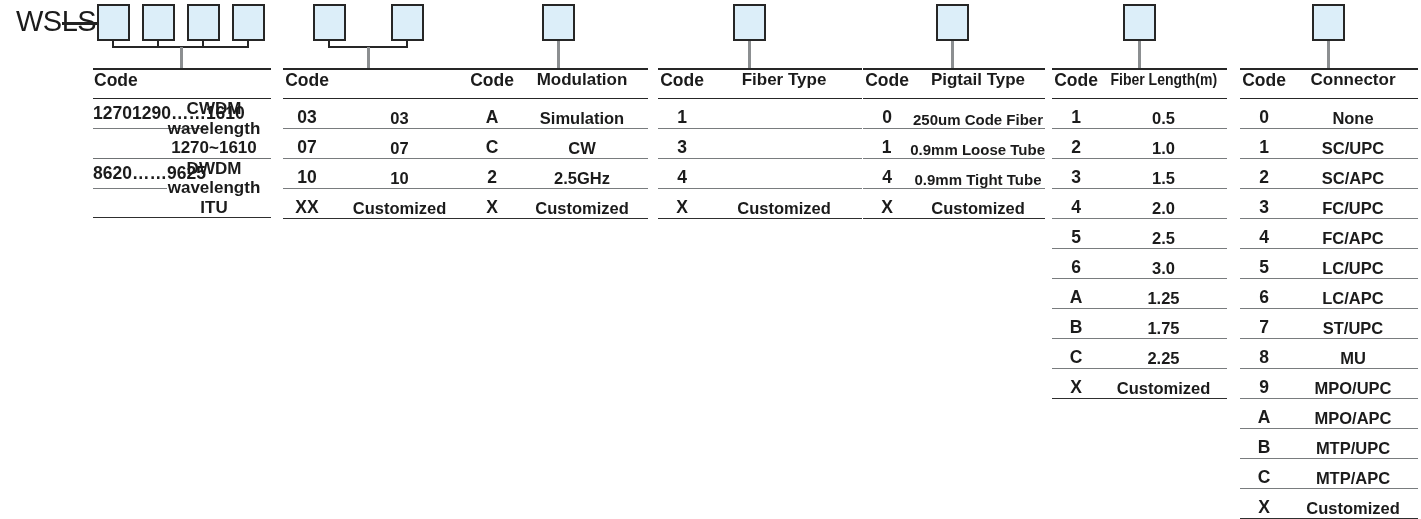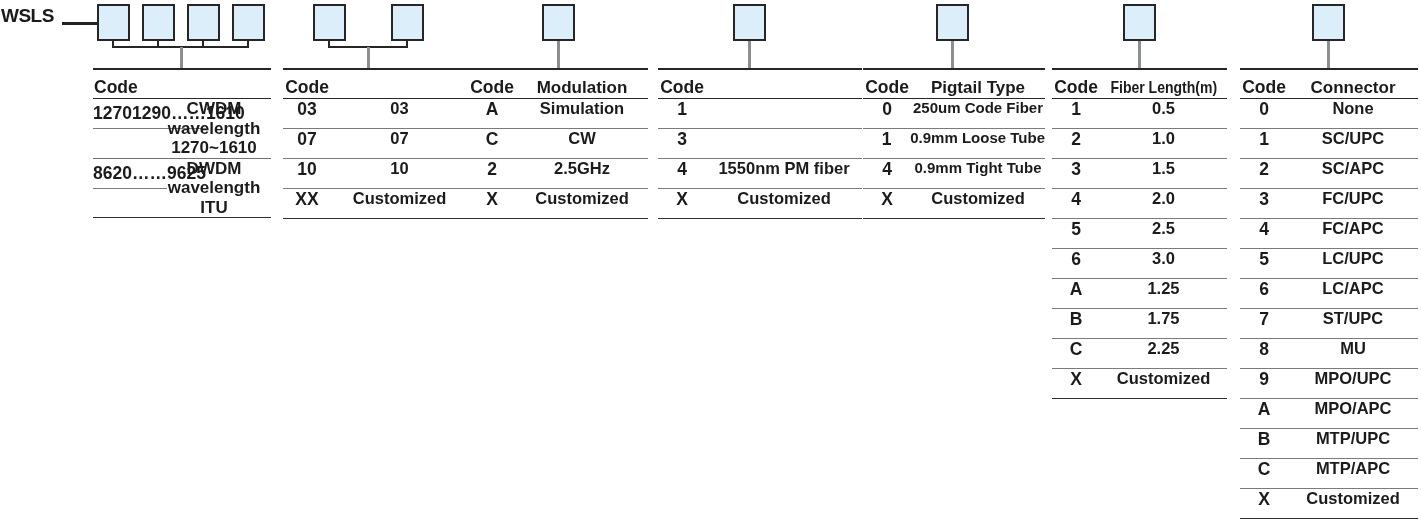--- a/index.html
+++ b/index.html
@@ -1,26 +1,26 @@
 <!DOCTYPE html>
 <html><head>
 <meta charset="utf-8">
 <style>
   html,body{margin:0;padding:0;background:#fff;}
   .stage{position:relative;width:1421px;height:519px;background:#ffffff;
          font-family:"Liberation Sans",sans-serif;color:#1b1b1b;overflow:hidden;}
-  .wsls{position:absolute;left:1px;top:5px;font-size:19px;font-weight:700;letter-spacing:-0.5px;}
+  .wsls{position:absolute;left:16px;top:5px;font-size:29px;font-weight:400;letter-spacing:-0.5px;}
   .wsls-dash{position:absolute;left:62px;top:22px;width:35px;height:3px;background:#222;}
   .col{position:absolute;top:0;}
   .cbox{position:absolute;top:4px;width:29px;height:33px;border:2px solid #262626;background:#dceef9;}
   .lin{position:absolute;background:#262626;}
   .drop{position:absolute;background:#8c8f91;}
   .tbl{position:absolute;top:68px;left:0;right:0;}
-  .thead{display:flex;align-items:flex-end;height:28px;border-top:2px solid #262626;border-bottom:1.5px solid #262626;}
-  .row{display:flex;align-items:flex-start;height:29px;border-bottom:1.4px solid #797c7e;}
+  .thead{display:flex;align-items:flex-start;height:28px;border-top:2px solid #262626;border-bottom:1.5px solid #262626;}
+  .row{display:flex;align-items:flex-end;height:29px;border-bottom:1.4px solid #797c7e;}
   .row:last-child{border-bottom:1.8px solid #2e2e2e;}
   .ch{width:48px;text-align:center;font-size:17.5px;font-weight:600;}
   .vh{flex:1;text-align:center;font-size:17px;font-weight:600;white-space:nowrap;}
   .cc{width:48px;text-align:center;font-size:17.5px;font-weight:600;}
   .vc{flex:1;text-align:center;font-size:16.5px;font-weight:600;white-space:nowrap;}
   .cond{display:inline-block;transform:scaleX(0.76);transform-origin:center;font-size:16.5px;}
   .cond85{display:inline-block;transform:scaleX(0.85);transform-origin:center;font-size:16.5px;}
   .sm{font-size:15px;}
   
   .t1 .ch{width:64px;text-align:left;padding-left:1px;}
@@ -140,30 +140,30 @@
         </div>
     </div>
   </div>
 
   <div class="col" style="left:658px;width:204px;">
     <div class="cbox" style="left:75px;"></div>
     <div class="drop" style="left:90px;top:41px;width:2.5px;height:27px;"></div>
     <div class="tbl">
       <div class="thead">
         <span class="ch">Code</span>
+        <span class="vh">Fiber Type</span>
       </div>
       <div class="row">
           <span class="cc">1</span>
         </div>
       <div class="row">
           <span class="cc">3</span>
         </div>
       <div class="row">
           <span class="cc">4</span>
-          <span class="vc">1550nm PM fiber</span>
         </div>
       <div class="row">
           <span class="cc">X</span>
           <span class="vc">Customized</span>
         </div>
     </div>
   </div>
 
   <div class="col" style="left:863px;width:182px;">
     <div class="cbox" style="left:73px;"></div>

